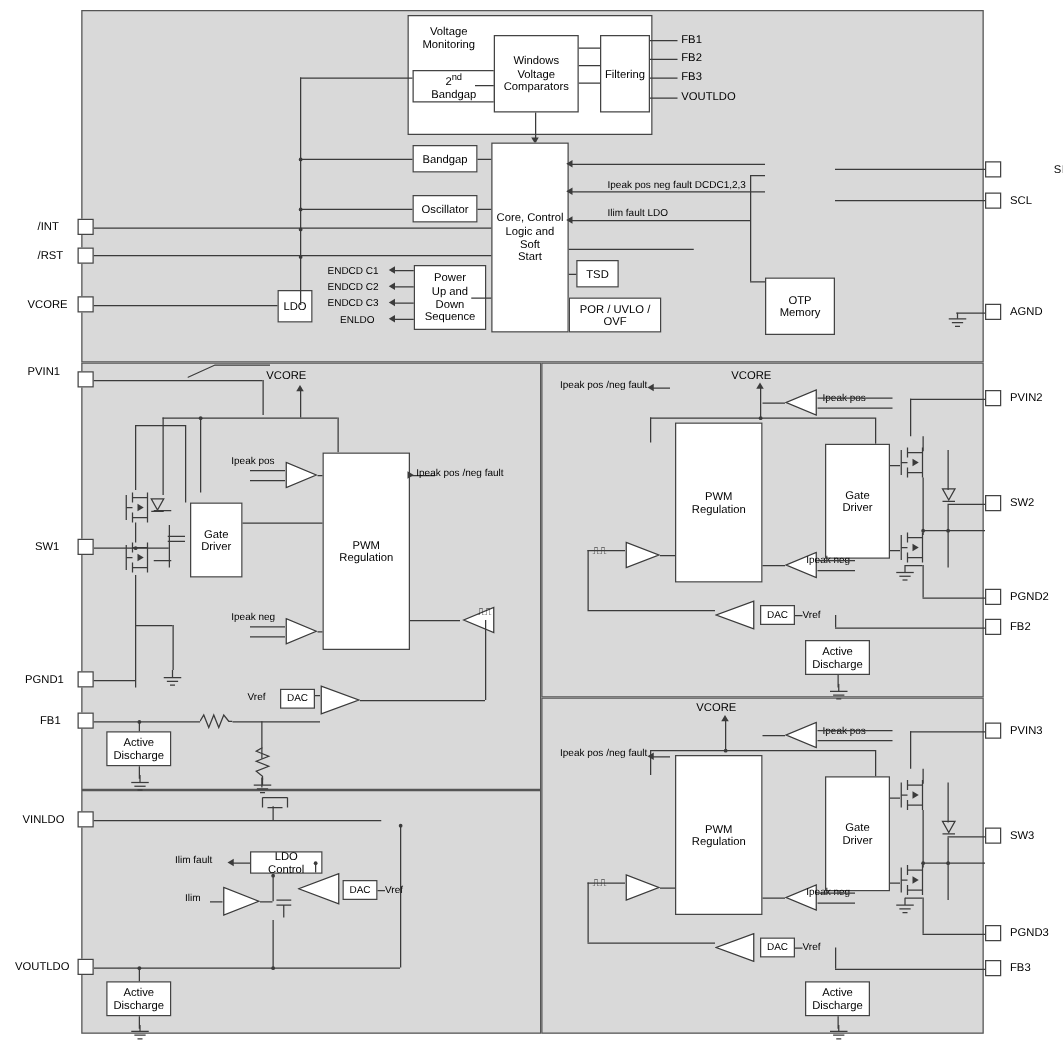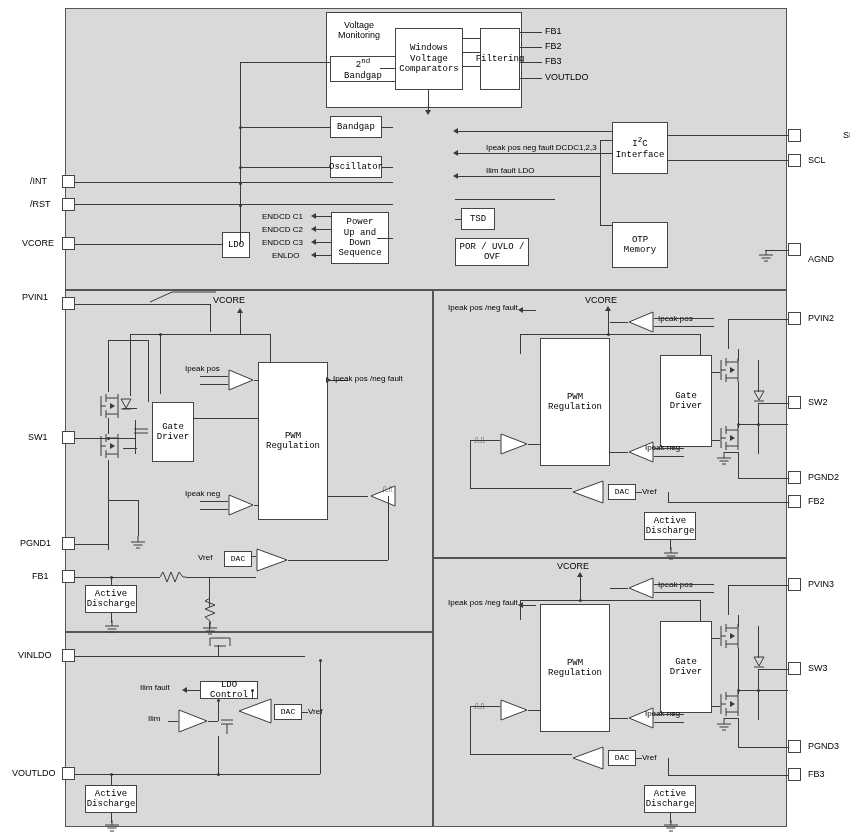--- a/index.html
+++ b/index.html
@@ -2,21 +2,21 @@
 <html><head>
 <meta charset="utf-8">
 <style>
   html,body{margin:0;padding:0;background:#ffffff;}
   body{font-family:"Liberation Sans", sans-serif;}
   #root{position:relative;width:850px;height:835px;overflow:hidden;background:#fff;}
   .blk{position:absolute;box-sizing:border-box;}
   
   .section{background:#d9d9d9;border:1px solid #555;}
   
-  .box{background:#ffffff;border:1px solid #444;display:flex;align-items:center;justify-content:center;text-align:center;font-size:9px;line-height:1.15;color:#000;box-sizing:border-box;padding:3px;font-family:Liberation Mono, monospace;}
+  .box{background:#ffffff;border:1px solid #444;display:flex;align-items:center;justify-content:center;text-align:center;font-size:9px;line-height:1.15;color:#000;box-sizing:border-box;padding:3px;}
   .lbl{position:absolute;font-size:9px;color:#000;white-space:nowrap;}
   .lbl.sm{font-size:8px;}
   
   .h{position:absolute;background:#3b3b3b;height:1px;}
   .v{position:absolute;background:#3b3b3b;width:1px;}
   
   .pad{position:absolute;width:13px;height:13px;border:1px solid #444;background:#fff;box-sizing:border-box;}
   .trio{position:absolute;}
   .trio svg{display:block;}
   
@@ -66,20 +66,23 @@
 
   <div class="h" style="left:463px;top:38px;width:17px;"></div>
   <div class="h" style="left:463px;top:52px;width:17px;"></div>
   <div class="h" style="left:463px;top:66px;width:17px;"></div>
 
   <div class="h" style="left:380px;top:68px;width:15px;"></div>
 
   <div class="v" style="left:428px;top:90px;height:24px;"></div>
   <div class="ahd" style="left:425px;top:110px;"></div>
 
+  <div class="blk box" style="left:393px;top:114px;width:62px;height:152px;">
+    <span>Core, Control<br>Logic and Soft<br>Start</span>
+  </div>
 
   <div class="blk box" style="left:330px;top:116px;width:52px;height:22px;">
     <span>Bandgap</span>
   </div>
   <div class="blk box" style="left:330px;top:156px;width:52px;height:22px;">
     <span>Oscillator</span>
   </div>
   <div class="h" style="left:382px;top:127px;width:11px;"></div>
   <div class="h" style="left:382px;top:167px;width:11px;"></div>
 
@@ -116,23 +119,20 @@
 
   <div class="blk box" style="left:461px;top:208px;width:34px;height:22px;">
     <span>TSD</span>
   </div>
   <div class="h" style="left:455px;top:219px;width:6px;"></div>
 
   <div class="blk box" style="left:455px;top:238px;width:74px;height:28px;">
     <span>POR / UVLO /<br>OVF</span>
   </div>
 
-  <div class="blk box" style="left:612px;top:122px;width:56px;height:52px;">
-    <span>I<sup>2</sup>C<br>Interface</span>
-  </div>
   <div class="blk box" style="left:612px;top:222px;width:56px;height:46px;">
     <span>OTP<br>Memory</span>
   </div>
 
   <div class="v" style="left:600px;top:140px;height:85px;"></div>
   <div class="h" style="left:600px;top:140px;width:12px;"></div>
   <div class="h" style="left:600px;top:225px;width:12px;"></div>
 
   <div class="h" style="left:455px;top:131px;width:157px;"></div>
   <div class="ahl" style="left:453px;top:128px;"></div>
@@ -145,21 +145,21 @@
   <div class="h" style="left:455px;top:199px;width:100px;"></div>
 
   <div class="h" style="left:668px;top:135px;width:120px;"></div>
   <div class="h" style="left:668px;top:160px;width:120px;"></div>
   <div class="pad" style="left:788px;top:129px;"></div>
   <div class="pad" style="left:788px;top:154px;"></div>
   <div class="lbl" style="left:808px;top:130px;margin-left:35px;">SDA</div>
   <div class="lbl" style="left:808px;top:155px;">SCL</div>
 
   <div class="pad" style="left:788px;top:243px;"></div>
-  <div class="lbl" style="left:808px;top:244px;margin-top:10px;">AGND</div>
+  <div class="lbl" style="left:808px;top:244px;">AGND</div>
   <div class="h" style="left:765px;top:250px;width:23px;"></div>
   <div class="gnd" style="position:absolute;left:758px;top:250px;">
     <svg width="16" height="14">
         <line x1="8" y1="0" x2="8" y2="5" stroke="#3b3b3b"></line>
         <line x1="1" y1="5" x2="15" y2="5" stroke="#3b3b3b"></line>
         <line x1="3.5" y1="8" x2="12.5" y2="8" stroke="#3b3b3b"></line>
         <line x1="6" y1="11" x2="10" y2="11" stroke="#3b3b3b"></line>
       </svg>
   </div>
 

